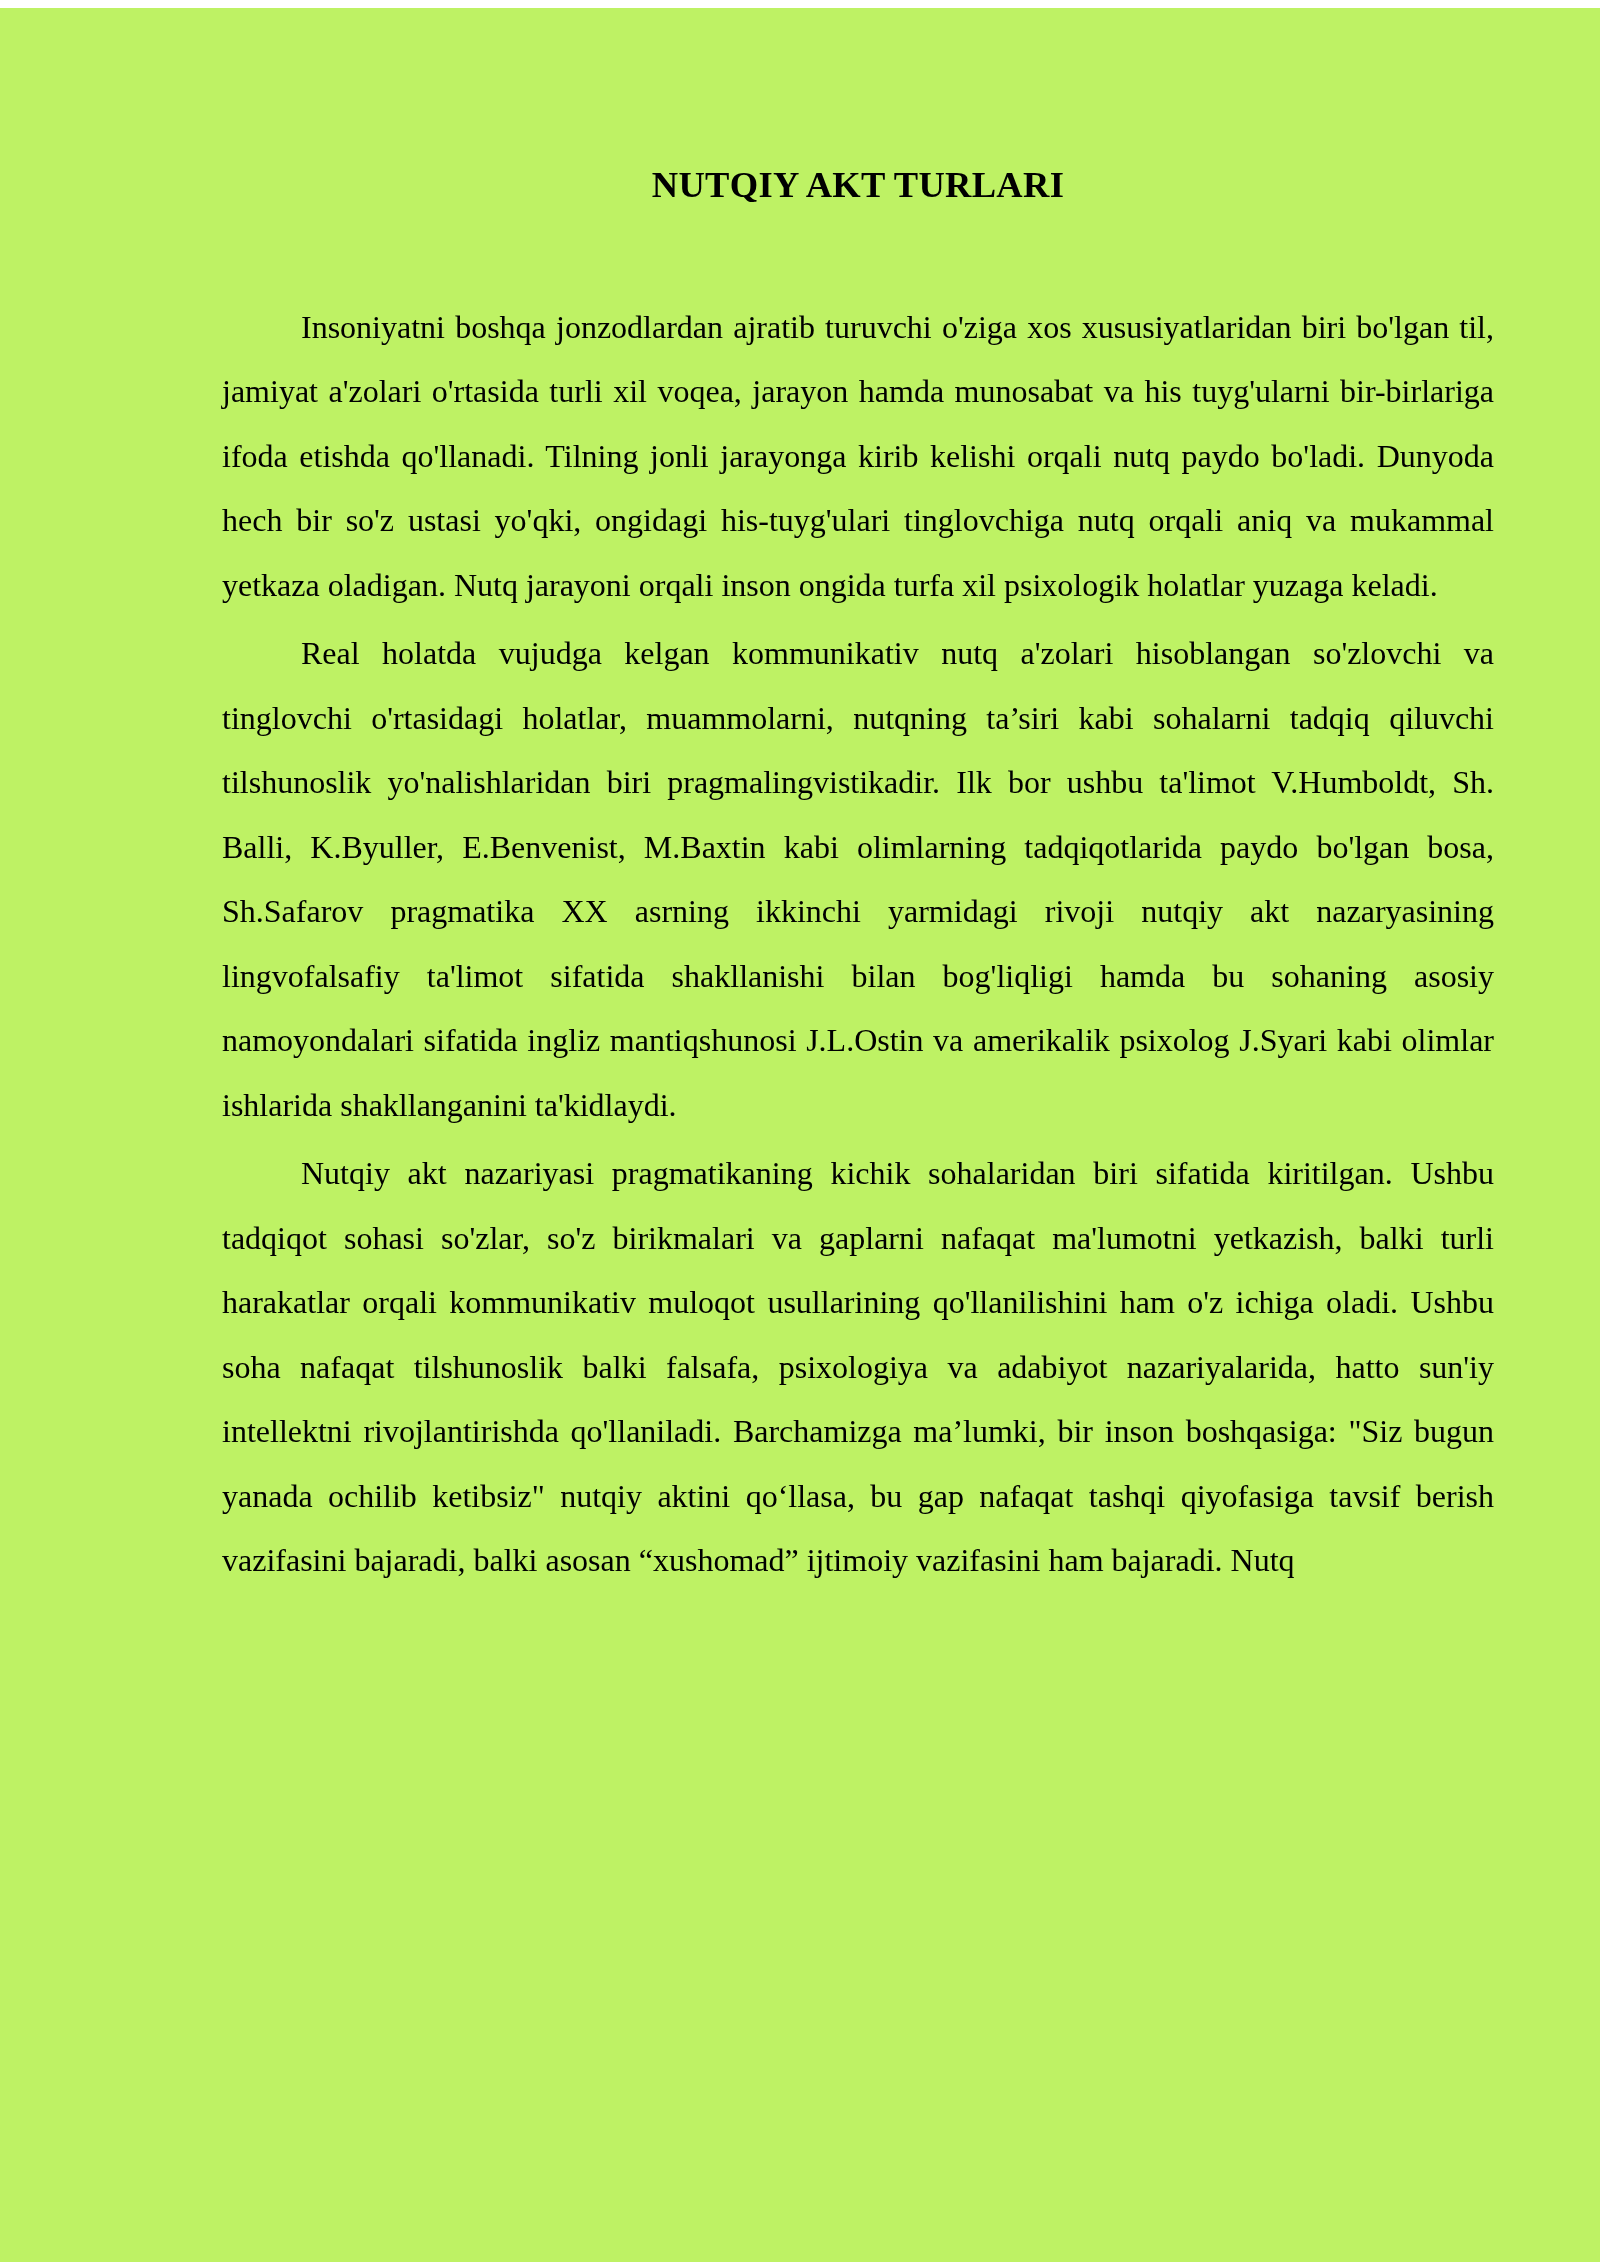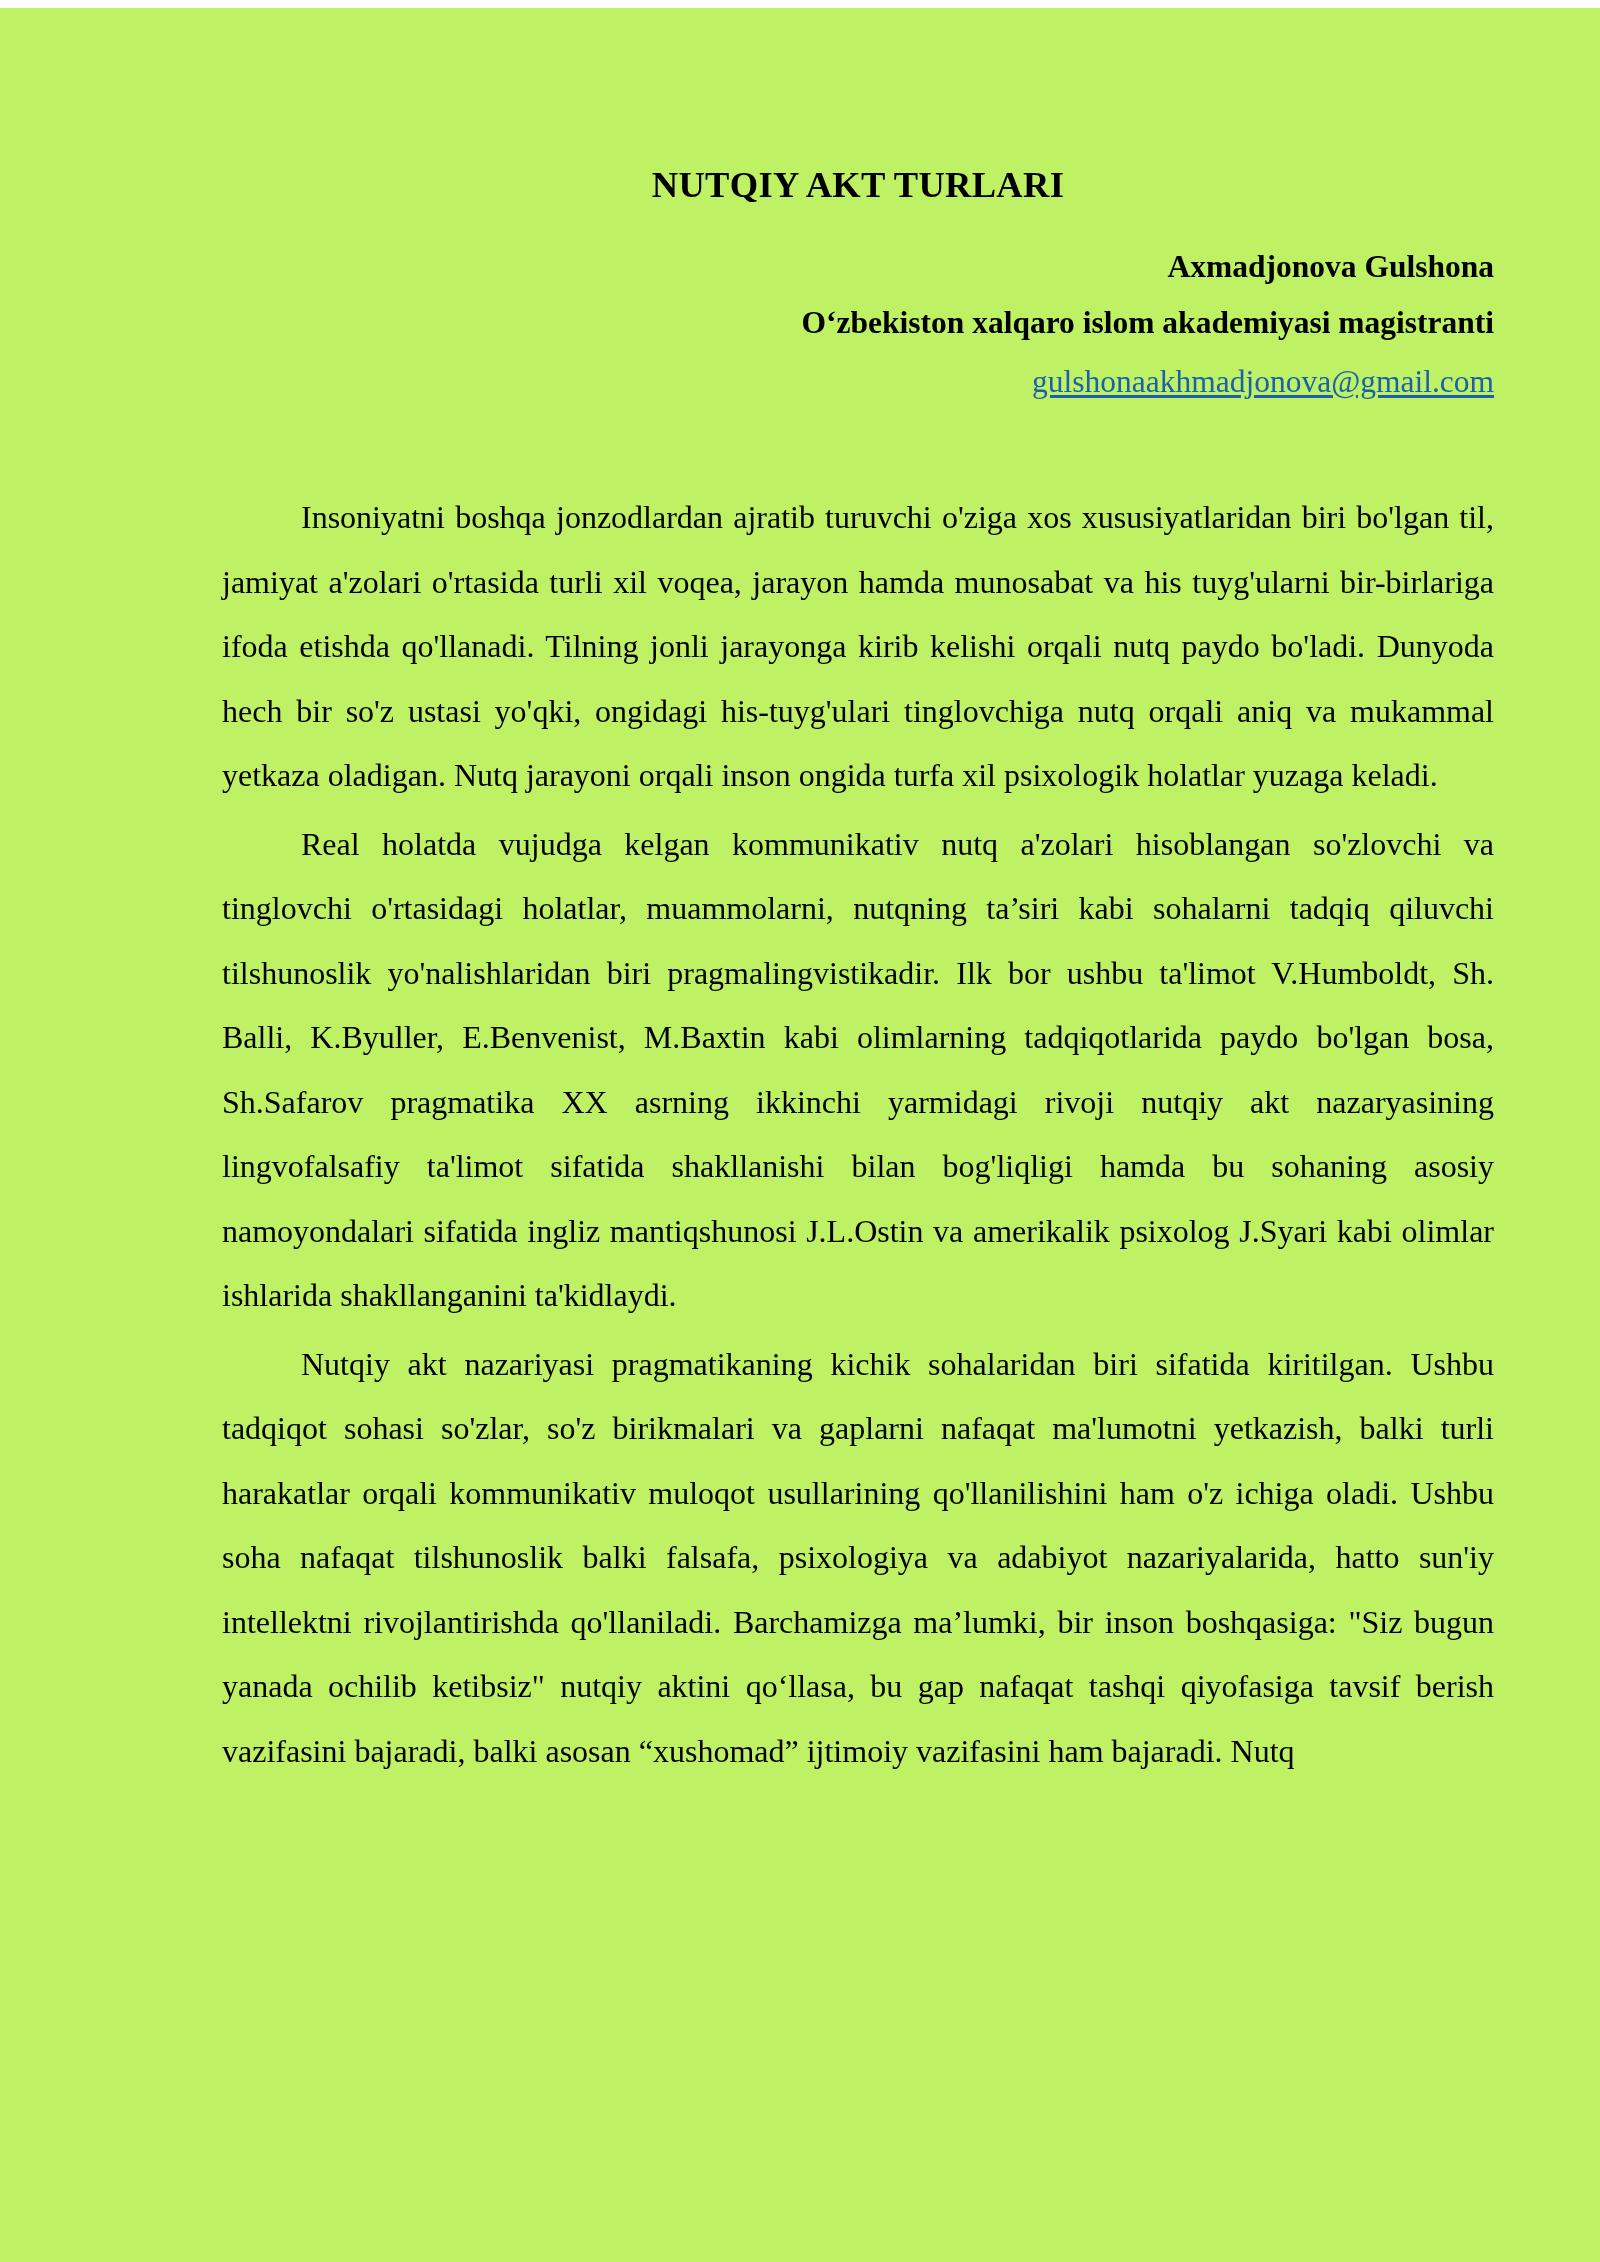--- a/index.html
+++ b/index.html
@@ -85,27 +85,20 @@
   }
 </style>
 </head>
 <body>
 
 <div class="page">
   <div class="content">
 
     <h1 class="doc-title">NUTQIY AKT TURLARI</h1>
 
-    <div class="author-block">
-      <div class="author-name">Axmadjonova Gulshona</div>
-      <div class="author-affiliation">O‘zbekiston xalqaro islom akademiyasi magistranti</div>
-      <div class="author-email-line">
-        <span class="email-link" style="color: rgb(27, 95, 174); text-decoration-color: rgb(27, 95, 174);">gulshonaakhmadjonova@gmail.com</span>
-      </div>
-    </div>
 
     <div class="body-text">
       <p class="para">Insoniyatni boshqa jonzodlardan ajratib turuvchi o'ziga xos xususiyatlaridan biri bo'lgan til, jamiyat a'zolari o'rtasida turli xil voqea, jarayon hamda munosabat va his tuyg'ularni bir-birlariga ifoda etishda qo'llanadi. Tilning jonli jarayonga kirib kelishi orqali nutq paydo bo'ladi. Dunyoda hech bir so'z ustasi yo'qki, ongidagi his-tuyg'ulari tinglovchiga nutq orqali aniq va mukammal yetkaza oladigan. Nutq jarayoni orqali inson ongida turfa xil psixologik holatlar yuzaga keladi.</p>
       <p class="para">Real holatda vujudga kelgan kommunikativ nutq a'zolari hisoblangan so'zlovchi va tinglovchi o'rtasidagi holatlar, muammolarni, nutqning ta’siri kabi sohalarni tadqiq qiluvchi tilshunoslik yo'nalishlaridan biri pragmalingvistikadir. Ilk bor ushbu ta'limot V.Humboldt, Sh. Balli, K.Byuller, E.Benvenist, M.Baxtin kabi olimlarning tadqiqotlarida paydo bo'lgan bosa, Sh.Safarov pragmatika XX asrning ikkinchi yarmidagi rivoji nutqiy akt nazaryasining lingvofalsafiy ta'limot sifatida shakllanishi bilan bog'liqligi hamda bu sohaning asosiy namoyondalari sifatida ingliz mantiqshunosi J.L.Ostin va amerikalik psixolog J.Syari kabi olimlar ishlarida shakllanganini ta'kidlaydi.</p>
       <p class="para">Nutqiy akt nazariyasi pragmatikaning kichik sohalaridan biri sifatida kiritilgan. Ushbu tadqiqot sohasi so'zlar, so'z birikmalari va gaplarni nafaqat ma'lumotni yetkazish, balki turli harakatlar orqali kommunikativ muloqot usullarining qo'llanilishini ham o'z ichiga oladi. Ushbu soha nafaqat tilshunoslik balki falsafa, psixologiya va adabiyot nazariyalarida, hatto sun'iy intellektni rivojlantirishda qo'llaniladi. Barchamizga ma’lumki, bir inson boshqasiga: "Siz bugun yanada ochilib ketibsiz" nutqiy aktini qo‘llasa, bu gap nafaqat tashqi qiyofasiga tavsif berish vazifasini bajaradi, balki asosan “xushomad” ijtimoiy vazifasini ham bajaradi. Nutq</p>
     </div>
 
   </div>
 </div>
 

